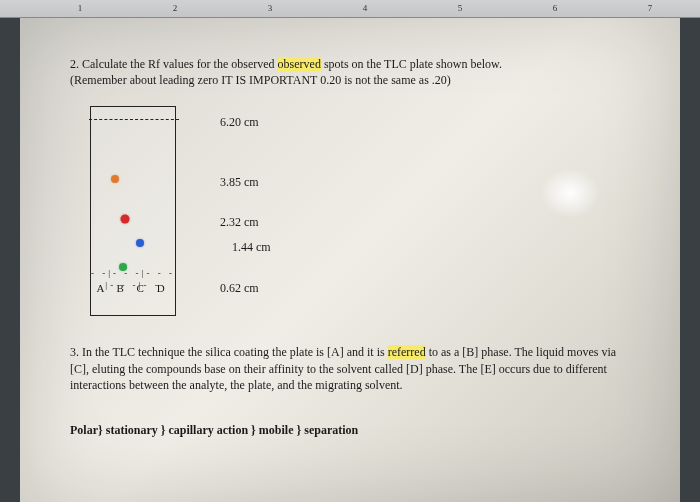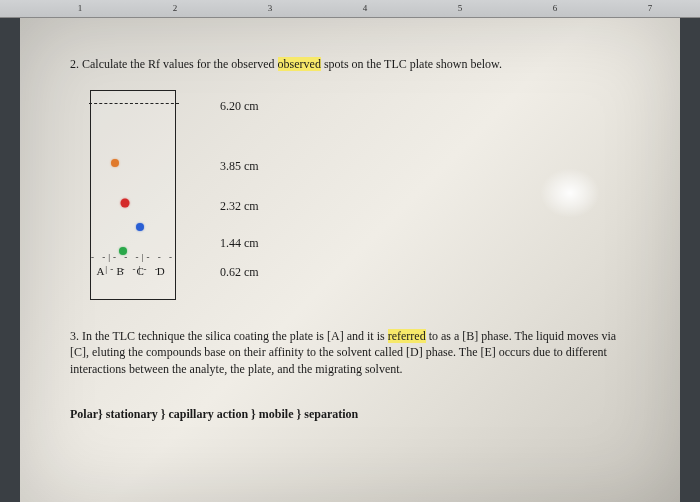--- a/index.html
+++ b/index.html
@@ -94,21 +94,21 @@
       transform: translate(-50%, -50%);
     }
     .spot.orange { background: #e07a2c; box-shadow: 0 0 2px rgba(224,122,44,0.6); }
     .spot.red { background: #d42a2a; box-shadow: 0 0 2px rgba(212,42,42,0.6); }
     .spot.blue { background: #2a5fd4; box-shadow: 0 0 2px rgba(42,95,212,0.6); }
     .spot.green { background: #2aa84a; box-shadow: 0 0 2px rgba(42,168,74,0.6); }
     .measure-row { position: absolute; left: 130px; }
     .m0 { top: 8px; }
     .m1 { top: 68px; }
     .m2 { top: 108px; }
-    .m3 { top: 145px; }
+    .m3 { top: 133px; margin-left: 12px; }
     .m4 { top: 158px; margin-top: 16px; }
     .tlc-wrap { position: relative; }
     .q3-text { margin-top: 16px; margin-bottom: 29px; }
     .q3-text .hl { background: #f7e96a; }
     .wordbank {
       font-size: 12px;
       margin-top: 17px;
     }
   </style>
 </head>
@@ -122,20 +122,21 @@
   <span class="ruler-num" style="left:460px">5</span>
   <span class="ruler-num" style="left:555px">6</span>
   <span class="ruler-num" style="left:650px">7</span>
 </div>
 
 <div class="page">
   <div class="glare"></div>
 
   <div class="q2-text">
     <span>2. Calculate the Rf values for the observed </span><span class="hl">observed</span><span> spots on the TLC plate shown below.</span><br>
+    <span>(Remember about leading zero IT IS IMPORTANT 0.20 is not the same as .20)</span>
   </div>
 
   <div class="tlc-block tlc-wrap">
     <div class="tlc-plate">
       <div class="solvent-front"></div>
       <div class="spot orange" style="left:28%; top:72px; width:8px; height:8px;"></div>
       <div class="spot red" style="left:40%; top:112px; width:9px; height:9px;"></div>
       <div class="spot blue" style="left:58%; top:136px; width:8px; height:8px;"></div>
       <div class="spot green" style="left:38%; top:160px; width:8px; height:8px;"></div>
       <div class="baseline-marks">- -|- - -|- - -|- - -|- -</div>

